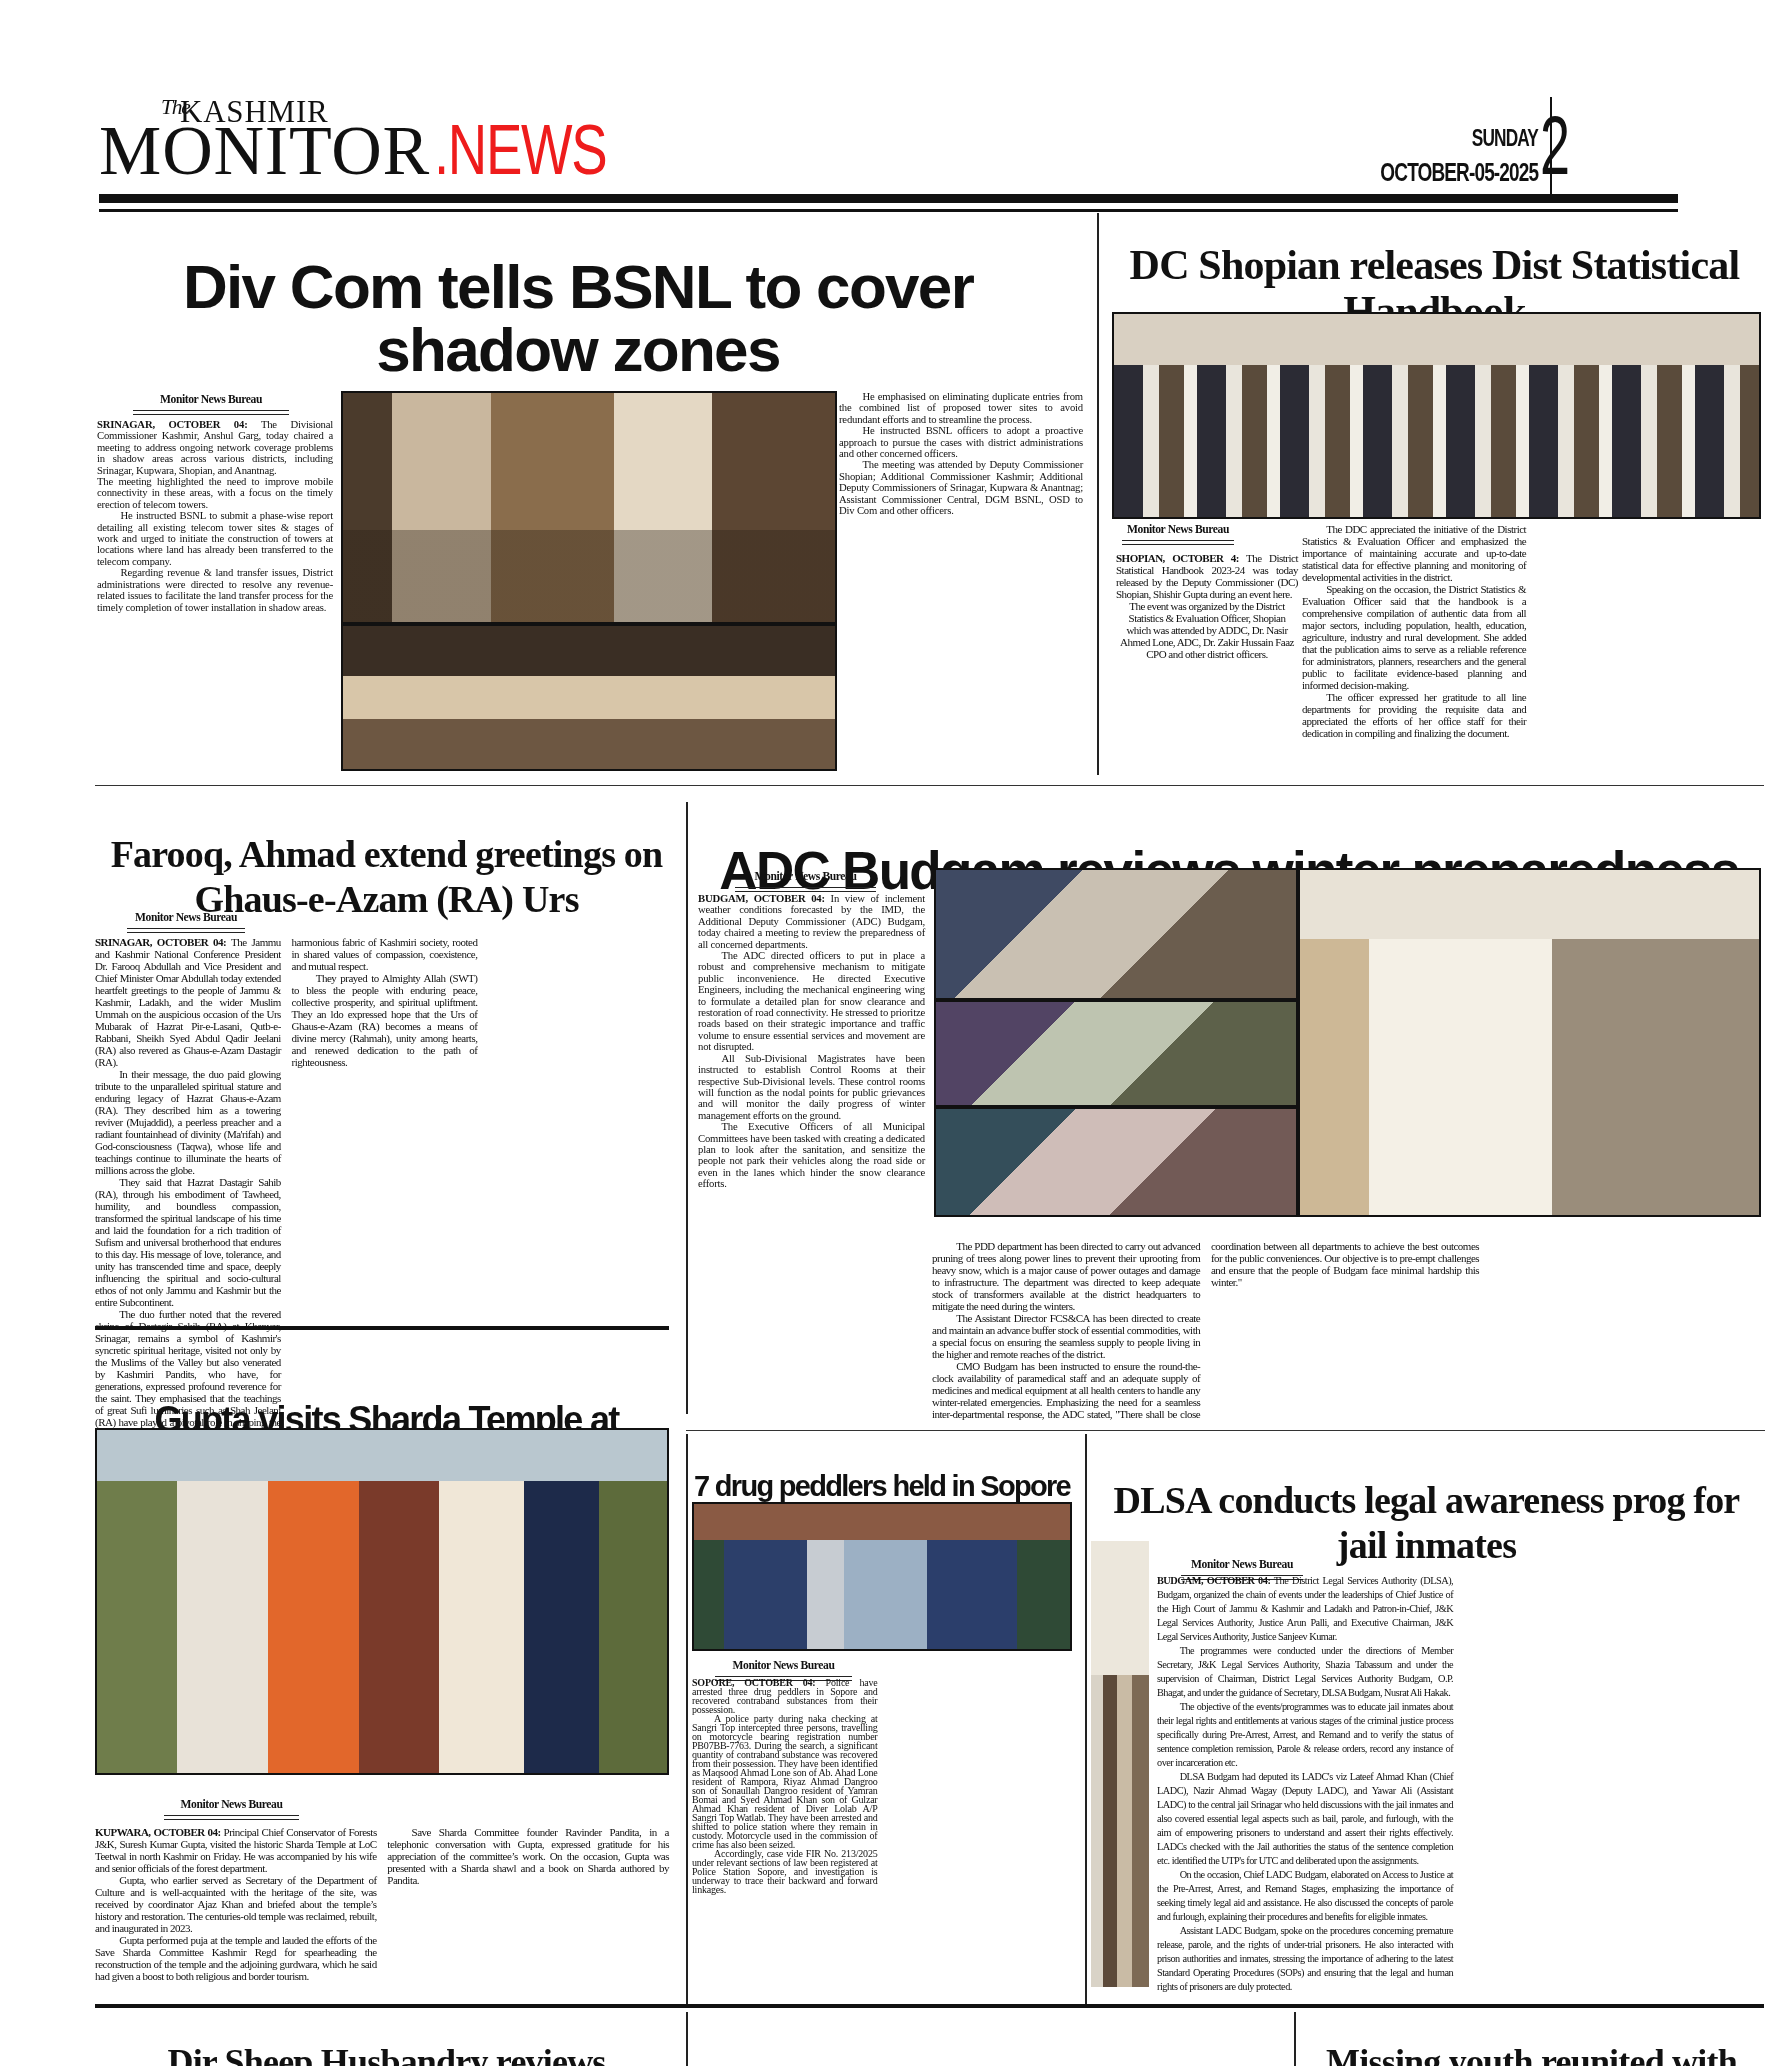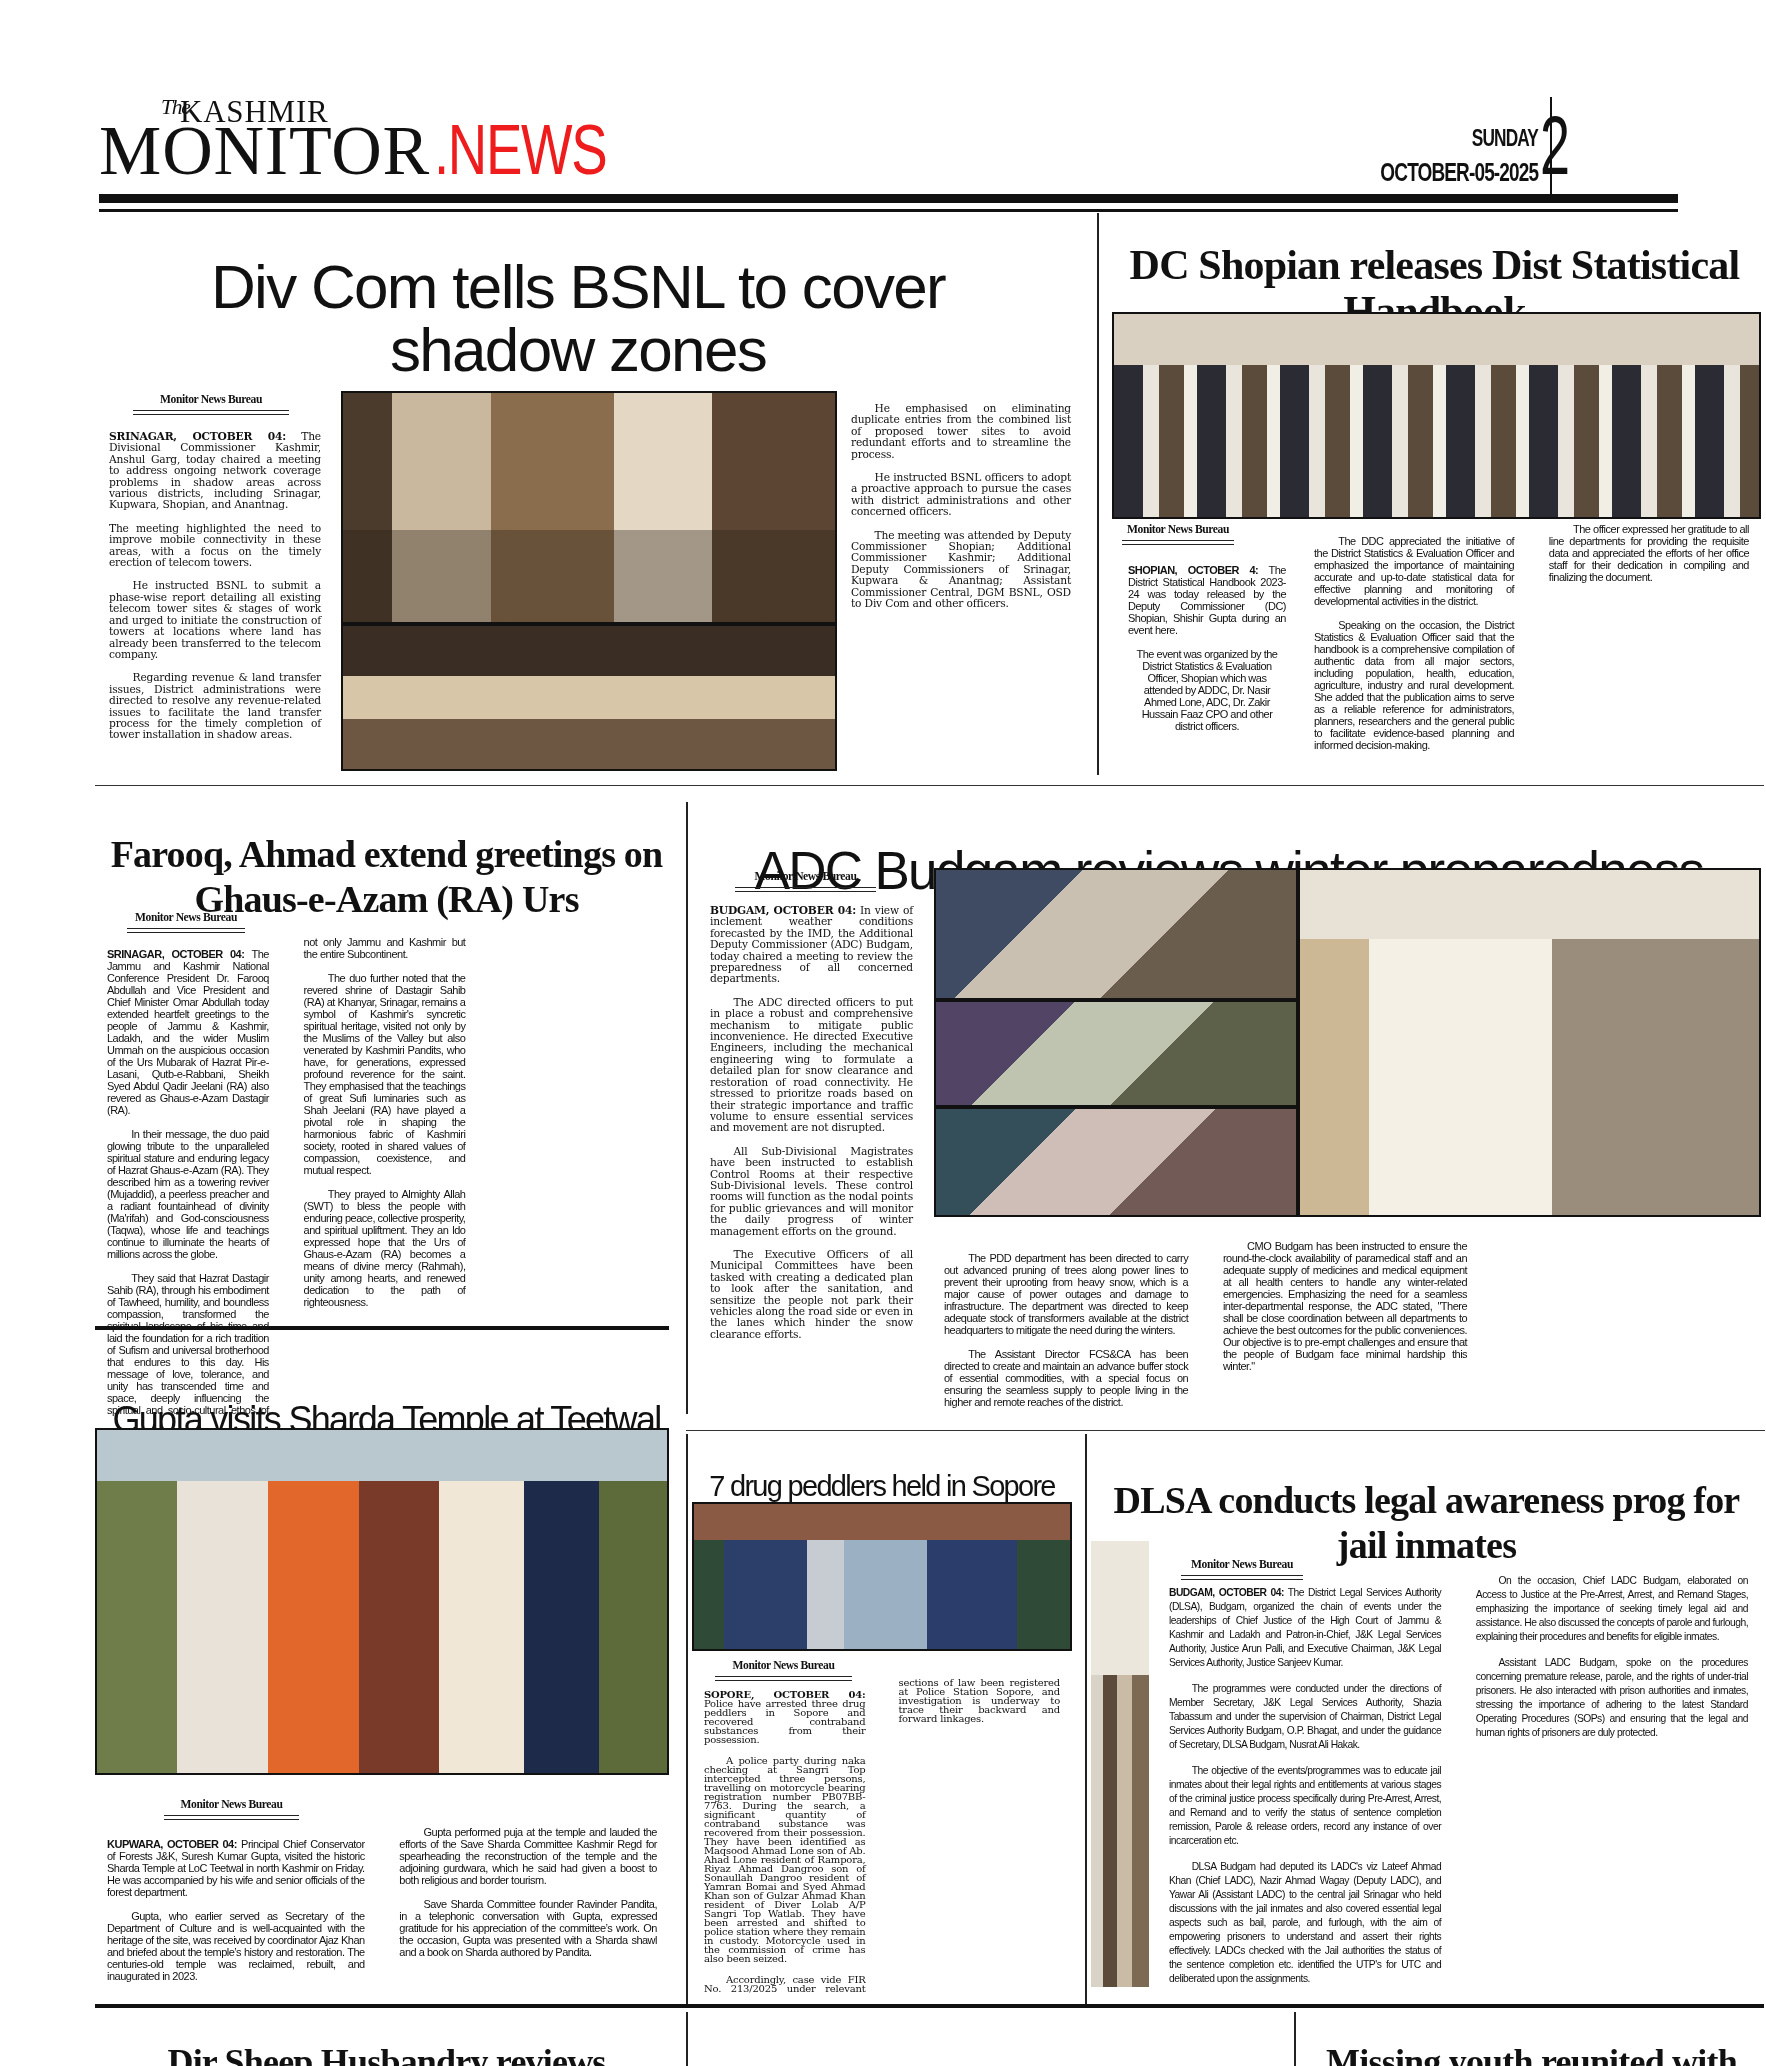--- a/index.html
+++ b/index.html
@@ -14,26 +14,26 @@
   .mh-day { position: absolute; right: 140px; top: 29px; font-family: "Liberation Sans", sans-serif; font-weight: bold; font-size: 24px; letter-spacing: -1.2px; transform: scaleX(0.72); transform-origin: right top; }
   .mh-date { position: absolute; right: 140px; top: 62px; font-family: "Liberation Sans", sans-serif; font-weight: bold; font-size: 26.4px; letter-spacing: -1.2px; transform: scaleX(0.72); transform-origin: right top; }
   .mh-vline { position: absolute; right: 126px; top: 2.1px; width: 2.1px; height: 99px; background: #111; }
   .mh-page { position: absolute; right: 92px; top: 9px; font-family: "Liberation Sans", sans-serif; font-size: 83px; line-height: 83px; transform: scaleX(0.65); transform-origin: left top; }
   .mh-rule1 { position: absolute; left: 99px; top: 194px; width: 1579px; height: 9px; background: #111; }
   .mh-rule2 { position: absolute; left: 99px; top: 209px; width: 1579px; height: 2.9px; background: #111; }
 
   
   .article { position: absolute; }
   .hl { position: absolute; text-align: center; color: #111; line-height: 1.02; }
-  .hl-sans { font-family: "Liberation Sans", sans-serif; font-weight: normal; letter-spacing: -1.7px; }
+  .hl-sans { font-family: "Liberation Sans", sans-serif; font-weight: bold; letter-spacing: -1.7px; }
   .hl-serif { font-family: "Liberation Serif", serif; font-weight: bold; letter-spacing: -0.8px; }
   .byline { position: absolute; font-family: "Liberation Serif", serif; font-weight: bold; font-size: 11.6px; text-align: center; letter-spacing: -0.4px; }
   .byline::after { content: ""; display: block; margin: 4.1px auto 0; width: 90%; height: 2.5px; border-top: 0.8px solid #222; border-bottom: 0.8px solid #222; }
   .cols { position: absolute; column-gap: 10.7px; column-fill: auto; text-align: justify; hyphens: auto; }
-  .cols p { margin: 12px; text-indent: 2.2em; }
+  .cols p { margin: 0; text-indent: 2.2em; font-family: Liberation Serif, serif; }
   .cols p.first { text-indent: 0; }
   .dl { font-weight: bold; }
   .body-serif { font-family: "DejaVu Serif", serif; font-size: 10.7px; line-height: 11.4px; letter-spacing: -0.2px; }
   .body-cond { font-family: "Liberation Sans Narrow", "Liberation Sans", sans-serif; font-size: 11px; line-height: 12px; letter-spacing: -0.5px; }
 
   .photo { position: absolute; border: 2.5px solid #111; overflow: hidden; box-sizing: border-box; }
   .vrule { position: absolute; width: 1.7px; background: #222; }
   .hrule { position: absolute; height: 4.1px; background: #111; }
   .thin-rule { position: absolute; height: 1.2px; background: #333; }
 

